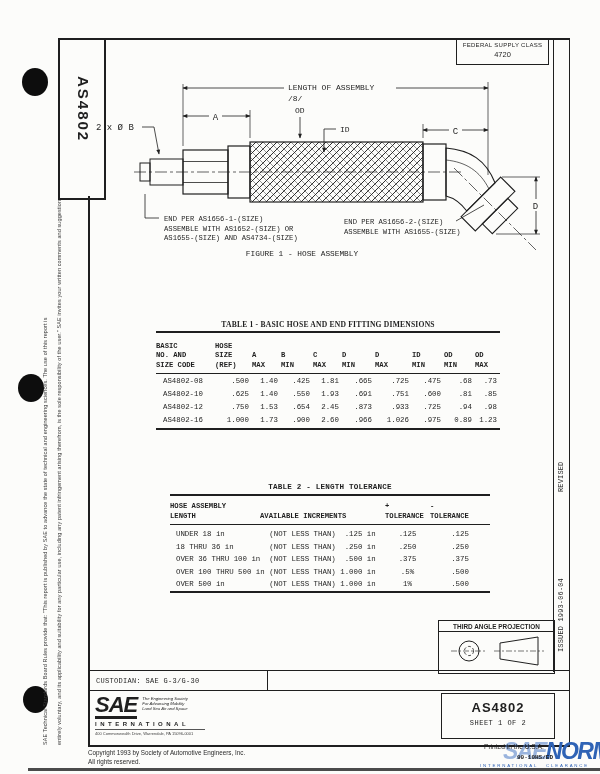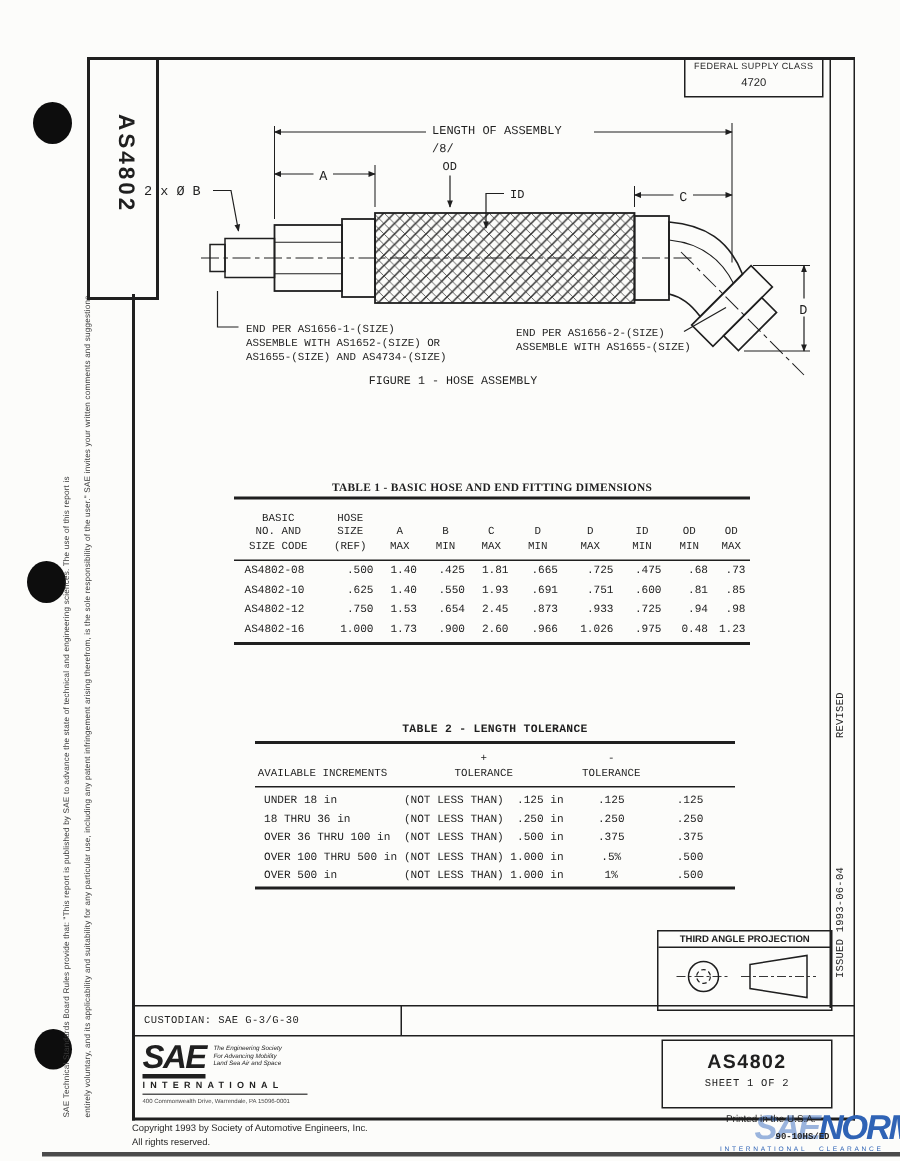--- a/index.html
+++ b/index.html
@@ -20,21 +20,21 @@
   svg text{font-family:"Liberation Mono","DejaVu Sans Mono",monospace;fill:#1f1f1f;}
   svg .ln{stroke:#1f1f1f;fill:none;}
   .ttitle{position:absolute;text-align:center;font-size:7.6px;font-weight:bold;letter-spacing:.2px;}
   .tgrid{position:absolute;display:grid;}
   #t1-head,#t1-body{left:156px;width:344px;grid-template-columns:59px 37px 29px 32px 29px 33px 37px 32px 31px 25px;}
   #t1-head{top:334px;height:38px;align-items:end;}
   #t1-body{top:375px;grid-auto-rows:13px;align-content:start;}
   #t2-head,#t2-body{left:170px;width:320px;grid-template-columns:90px 125px 45px 60px;}
   #t2-head{top:496px;height:27px;align-items:end;}
   #t2-body{top:528px;grid-auto-rows:12.5px;align-content:start;}
-  .hc{white-space:pre-line;text-align:center;font-size:7.2px;line-height:9.5px;padding-bottom:2px;font-weight:normal;}
+  .hc{white-space:pre-line;text-align:left;font-size:7.2px;line-height:9.5px;padding-bottom:2px;font-weight:bold;}
   .bc{white-space:pre;font-size:7.4px;line-height:13px;text-align:right;padding-right:3px;}
   #t2-body .bc{line-height:12.5px;text-align:center;padding-right:0;}
   #t1-body .col0{text-align:left;padding-left:7px;}
   #t2-body .col0{text-align:left;padding-left:6px;}
   .tapbox{position:absolute;left:438px;top:620px;width:115px;height:52px;border:1.5px solid #1f1f1f;}
   .taptitle{font-size:6.4px;font-weight:bold;text-align:center;border-bottom:1.2px solid #1f1f1f;padding:2px 0 1px;}
   .custext{position:absolute;font-size:7px;letter-spacing:.3px;}
   .titlecell{position:absolute;left:212px;top:692px;width:225px;height:49px;border:1.5px solid #1f1f1f;text-align:center;}
   .aerostd{font-size:13.5px;font-weight:bold;letter-spacing:1px;padding-top:3px;border-bottom:1.2px solid #1f1f1f;padding-bottom:2px;margin:0 6px;}
   .subtt{font-size:6.8px;line-height:8.8px;margin-top:2px;white-space:pre-line;}
@@ -223,28 +223,30 @@
       <div class="bc col8">.94</div>
       <div class="bc col9">.98</div>
       <div class="bc col0">AS4802-16</div>
       <div class="bc col1">1.000</div>
       <div class="bc col2">1.73</div>
       <div class="bc col3">.900</div>
       <div class="bc col4">2.60</div>
       <div class="bc col5">.966</div>
       <div class="bc col6">1.026</div>
       <div class="bc col7">.975</div>
-      <div class="bc col8">0.48</div>
+      <div class="bc col8">0.89</div>
       <div class="bc col9">1.23</div>
     </div>
   <div class="hline" style="left:156px;top:428px;width:344px;height:2px;"></div>
 
   <div class="ttitle" style="left:170px;top:483px;width:320px;">TABLE 2 - LENGTH TOLERANCE</div>
   <div class="hline" style="left:170px;top:494px;width:320px;height:2px;"></div>
   <div class="tgrid" id="t2-head">
+      <div class="hc col0">HOSE ASSEMBLY
+LENGTH</div>
       <div class="hc col1">AVAILABLE INCREMENTS</div>
       <div class="hc col2">+
 TOLERANCE</div>
       <div class="hc col3">-
 TOLERANCE</div>
     </div>
   <div class="hline" style="left:170px;top:524px;width:320px;height:1.4px;"></div>
   <div class="tgrid" id="t2-body">
       <div class="bc col0">UNDER 18 in</div>
       <div class="bc col1">(NOT LESS THAN)  .125 in</div>

